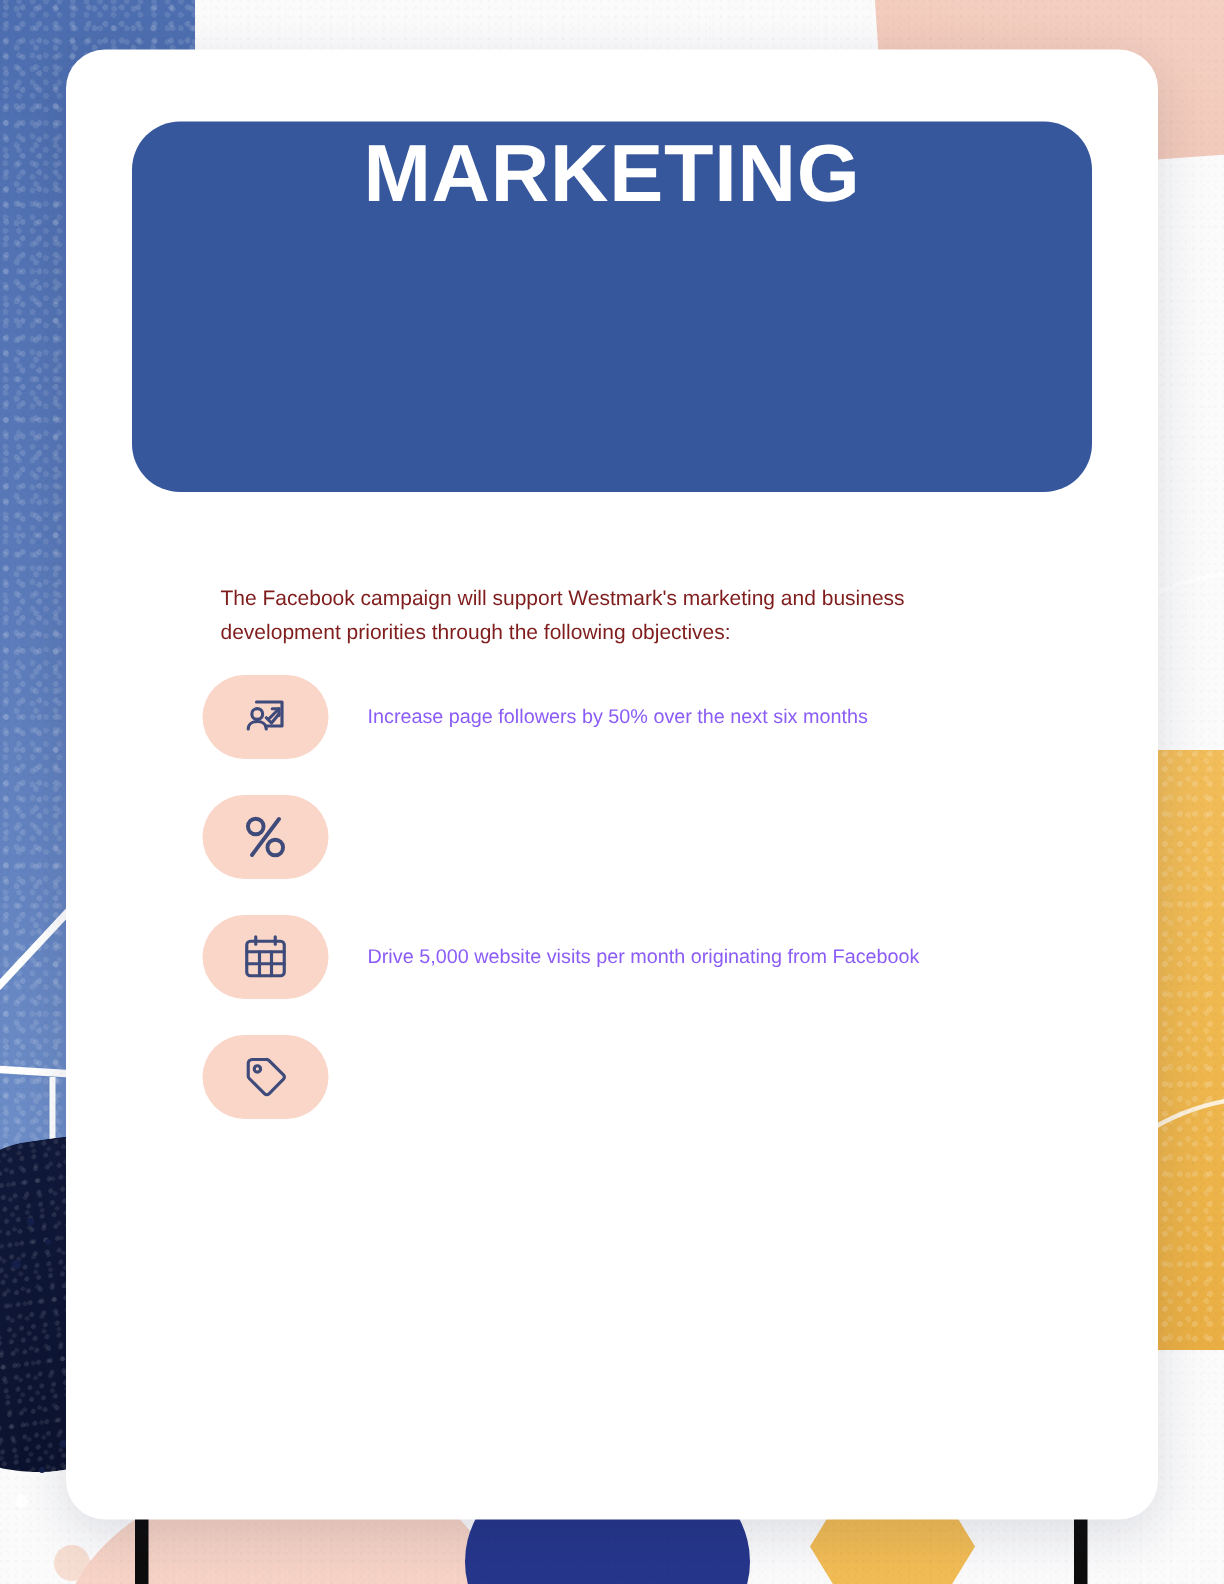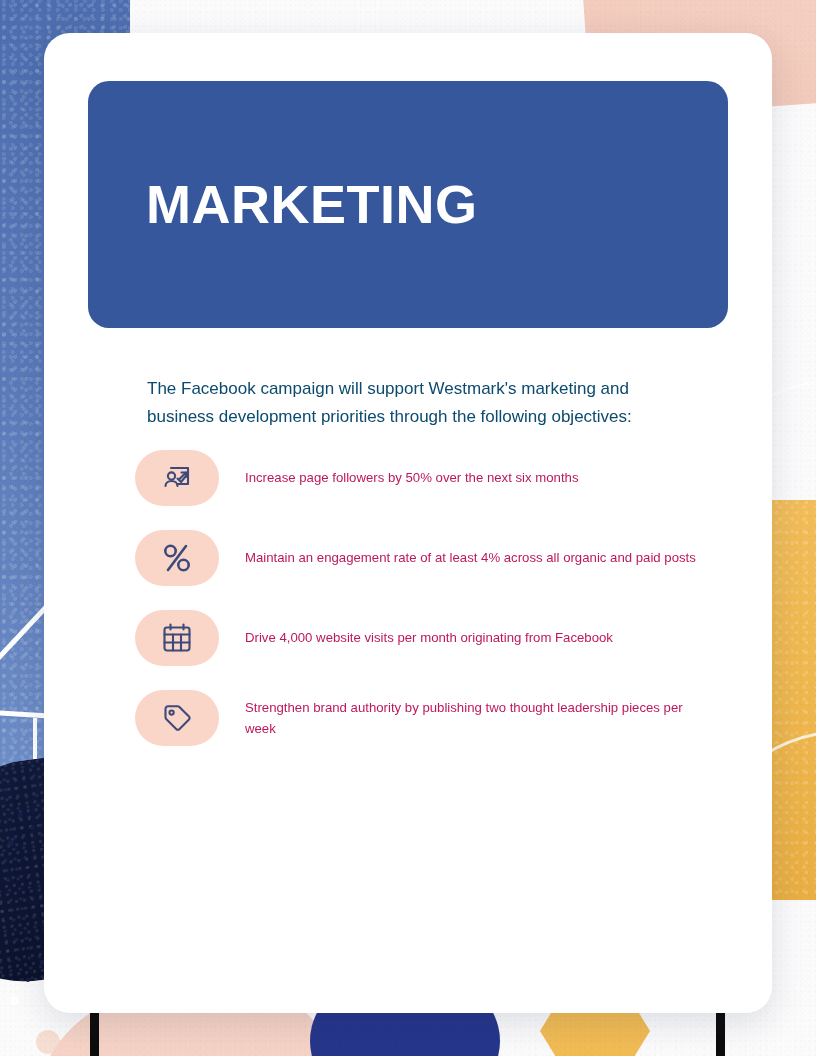--- a/index.html
+++ b/index.html
@@ -197,44 +197,44 @@
   }
 
   
   .banner {
     position: absolute;
     left: 44px;
     top: 48px;
     width: 640px;
     height: 247px;
     background: #36579c;
-    border-radius: 21px;
+    border-radius: 32px;
     display: flex;
-    flex-direction: column;
+    flex-direction: row;
     justify-content: center;
     padding: 0 58px;
   }
 
   .banner-line {
     color: #ffffff;
     font-size: 54px;
     font-weight: 700;
     letter-spacing: 0.5px;
     line-height: 1.31;
     text-transform: uppercase;
   }
 
   
   .intro {
     position: absolute;
     left: 103px;
-    top: 342px;
+    top: 354px;
     width: 528px;
-    color: #0c4a6e;
-    font-size: 17px;
+    color: #7f1d1d;
+    font-size: 14px;
     line-height: 1.62;
   }
 
   
   .objectives {
     position: absolute;
     left: 91px;
     top: 405px;
     width: 600px;
   }
@@ -258,21 +258,21 @@
   }
 
   .obj-icon svg {
     width: 34px;
     height: 34px;
     display: block;
   }
 
   .obj-text {
     margin-left: 26px;
-    color: #be185d;
+    color: #8b5cf6;
     font-size: 13.2px;
     line-height: 1.62;
     max-width: 470px;
   }
 </style>
 </head>
 <body>
 
 <div id="page">
 
@@ -341,43 +341,41 @@
 
 
       <div class="obj-row">
         <div class="obj-icon">
           <svg viewBox="0 0 34 34" fill="none" stroke="#3D4A7A" stroke-width="2.6" stroke-linecap="round" stroke-linejoin="round">
             <circle cx="10.5" cy="10" r="5.2"></circle>
             <circle cx="23.5" cy="24" r="5.2"></circle>
             <path d="M26 5 L8 29"></path>
           </svg>
         </div>
-        <div class="obj-text">Maintain an engagement rate of at least 4% across all organic and paid posts</div>
       </div>
 
       <div class="obj-row">
         <div class="obj-icon">
           <svg viewBox="0 0 34 34" fill="none" stroke="#3D4A7A" stroke-width="2.1" stroke-linecap="round" stroke-linejoin="round">
             <rect x="4.5" y="6.5" width="25" height="23" rx="2.4"></rect>
             <path d="M4.5 13.5 H29.5"></path>
             <path d="M10.5 3.5 V8.5"></path>
             <path d="M23.5 3.5 V8.5"></path>
             <path d="M13 13.5 V29.5"></path>
             <path d="M21 13.5 V29.5"></path>
             <path d="M4.5 21.5 H29.5"></path>
           </svg>
         </div>
-        <div class="obj-text">Drive 4,000 website visits per month originating from  Facebook</div>
+        <div class="obj-text">Drive 5,000 website visits per month originating from  Facebook</div>
       </div>
 
       <div class="obj-row">
         <div class="obj-icon">
           <svg viewBox="0 0 34 34" fill="none" stroke="#3D4A7A" stroke-width="2.1" stroke-linecap="round" stroke-linejoin="round">
             <path d="M5.5 7.8 A2.5 2.5 0 0 1 8 5.3 H17.6 a2.5 2.5 0 0 1 1.8 .75 L29 15.6 a2 2 0 0 1 0 2.85 L19.3 28.2 a2 2 0 0 1-2.85 0 L6.2 18 a2.5 2.5 0 0 1-.7-1.75 Z"></path>
             <circle cx="11.6" cy="11.6" r="2.1"></circle>
           </svg>
         </div>
-        <div class="obj-text">Strengthen brand authority by publishing two thought leadership pieces per week</div>
       </div>
 
     </div>
   </div>
 </div>
 
 </body></html>

